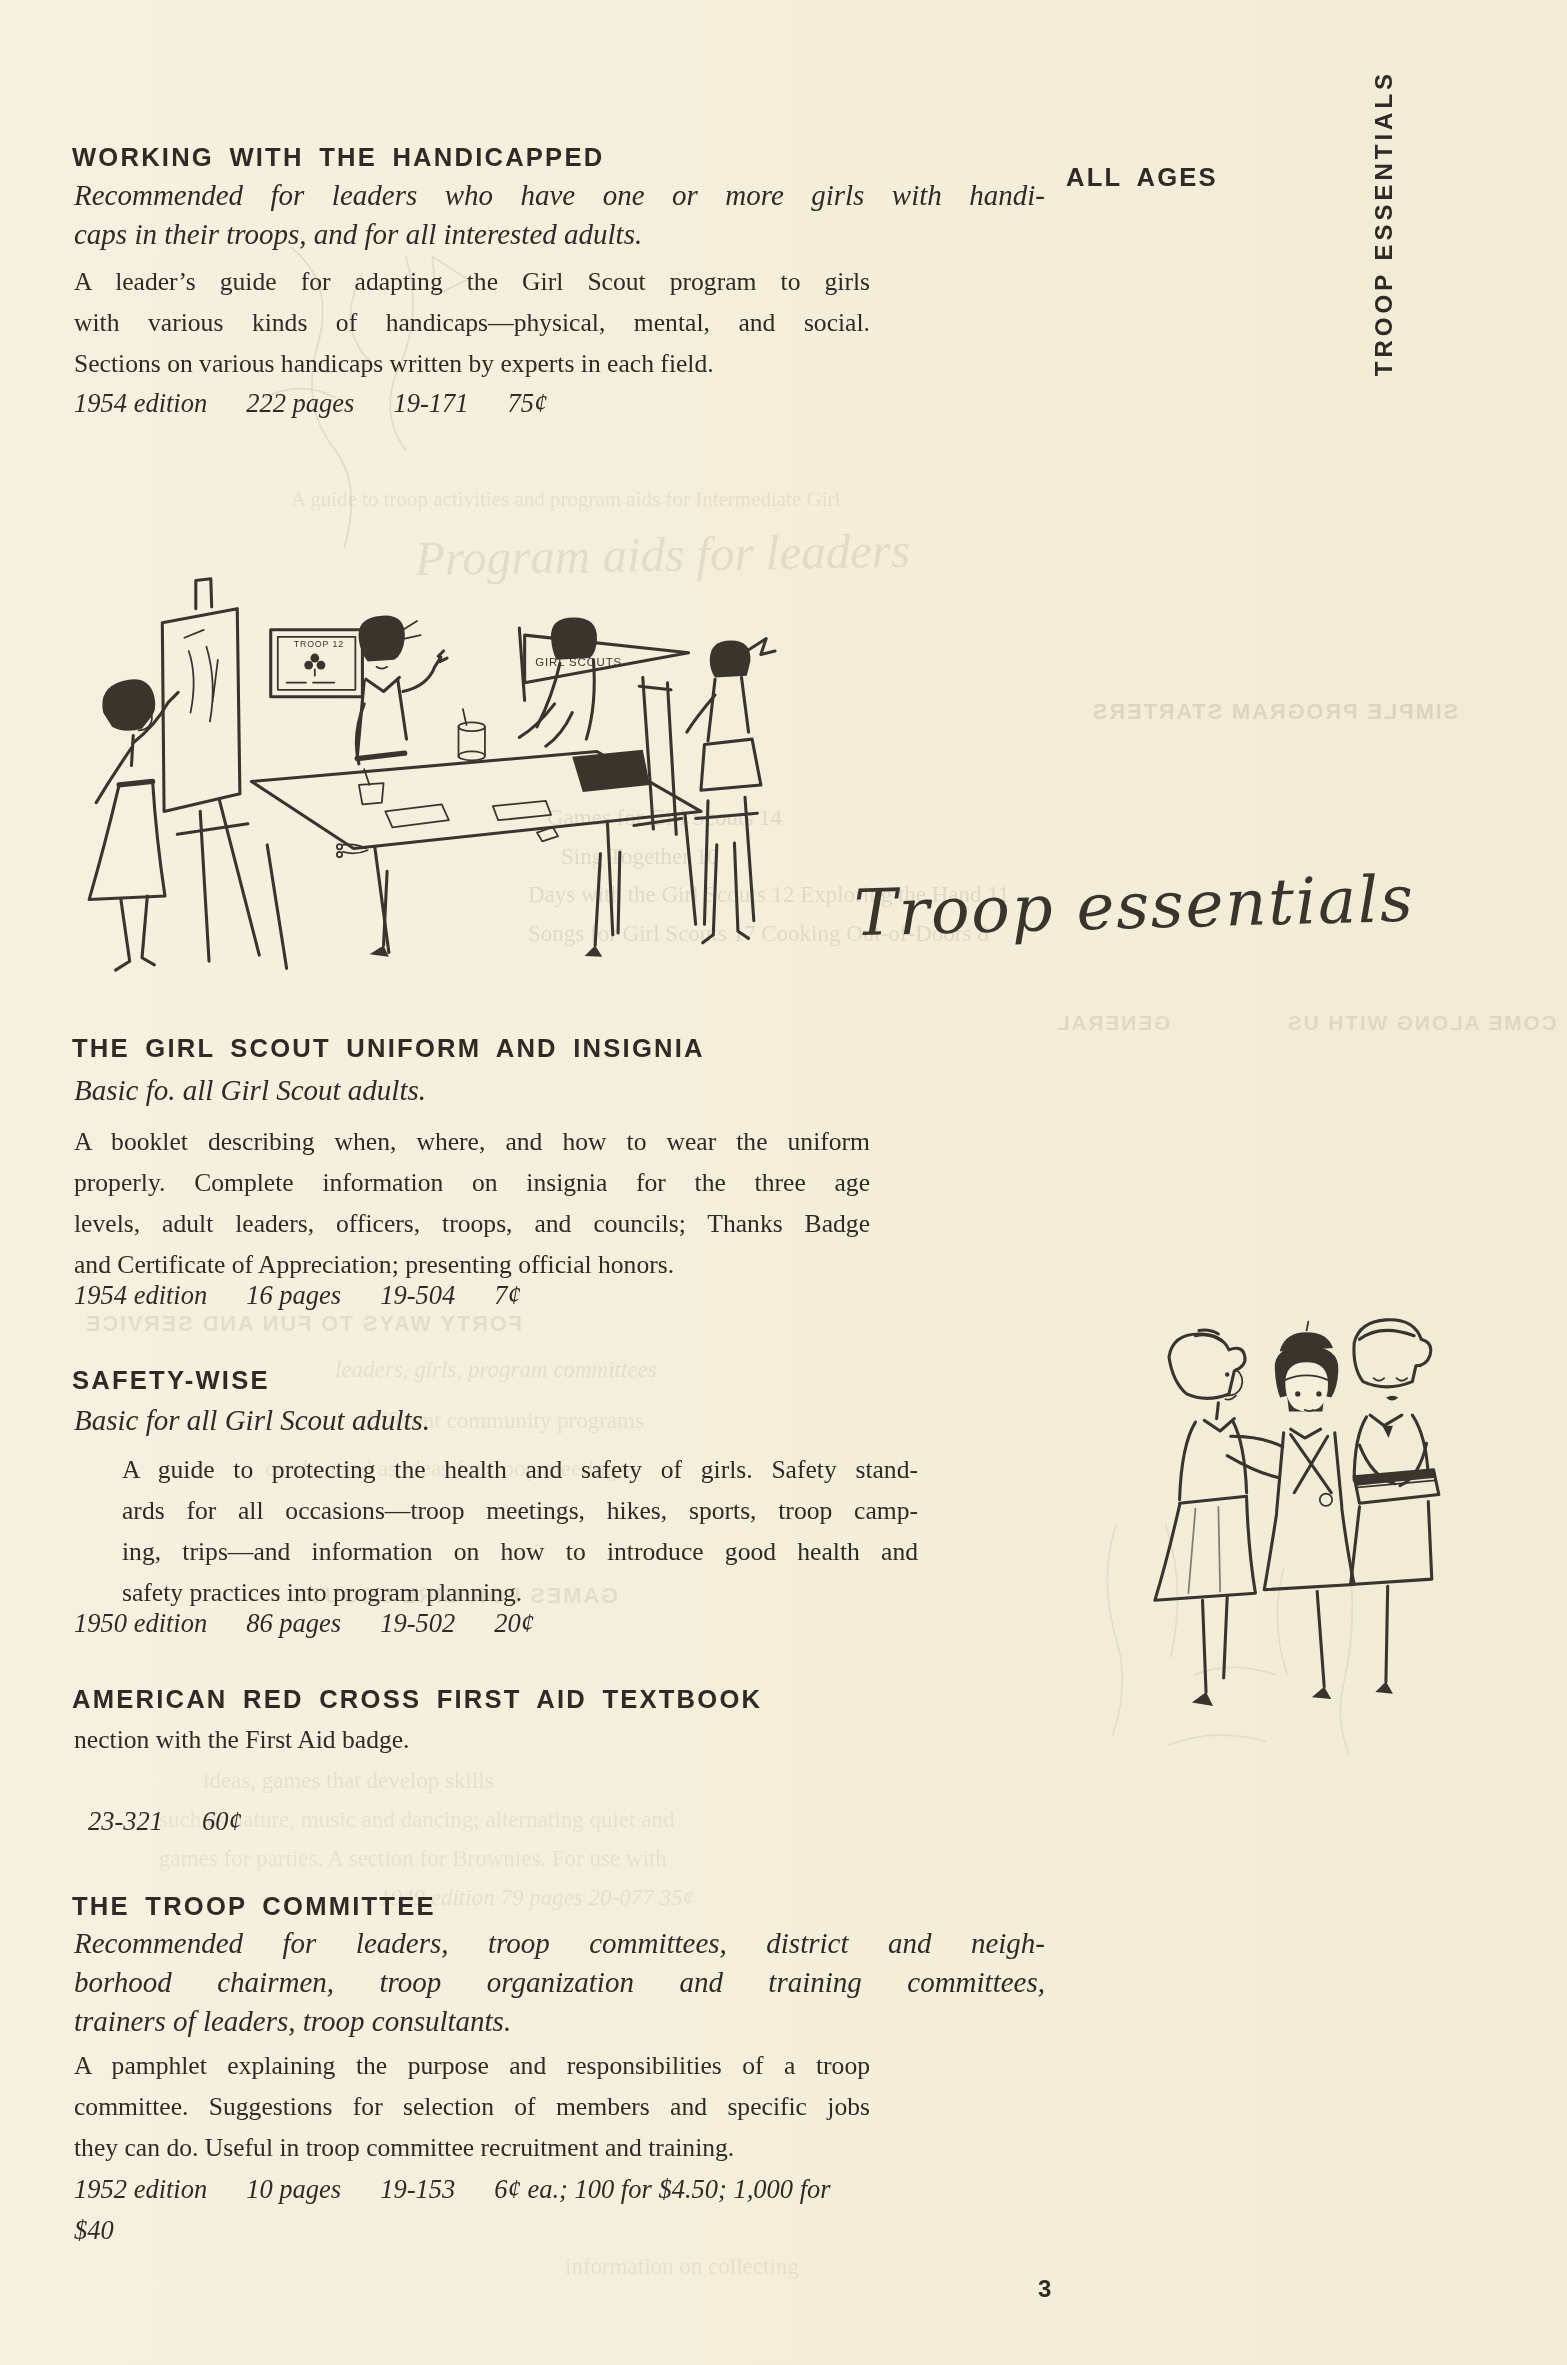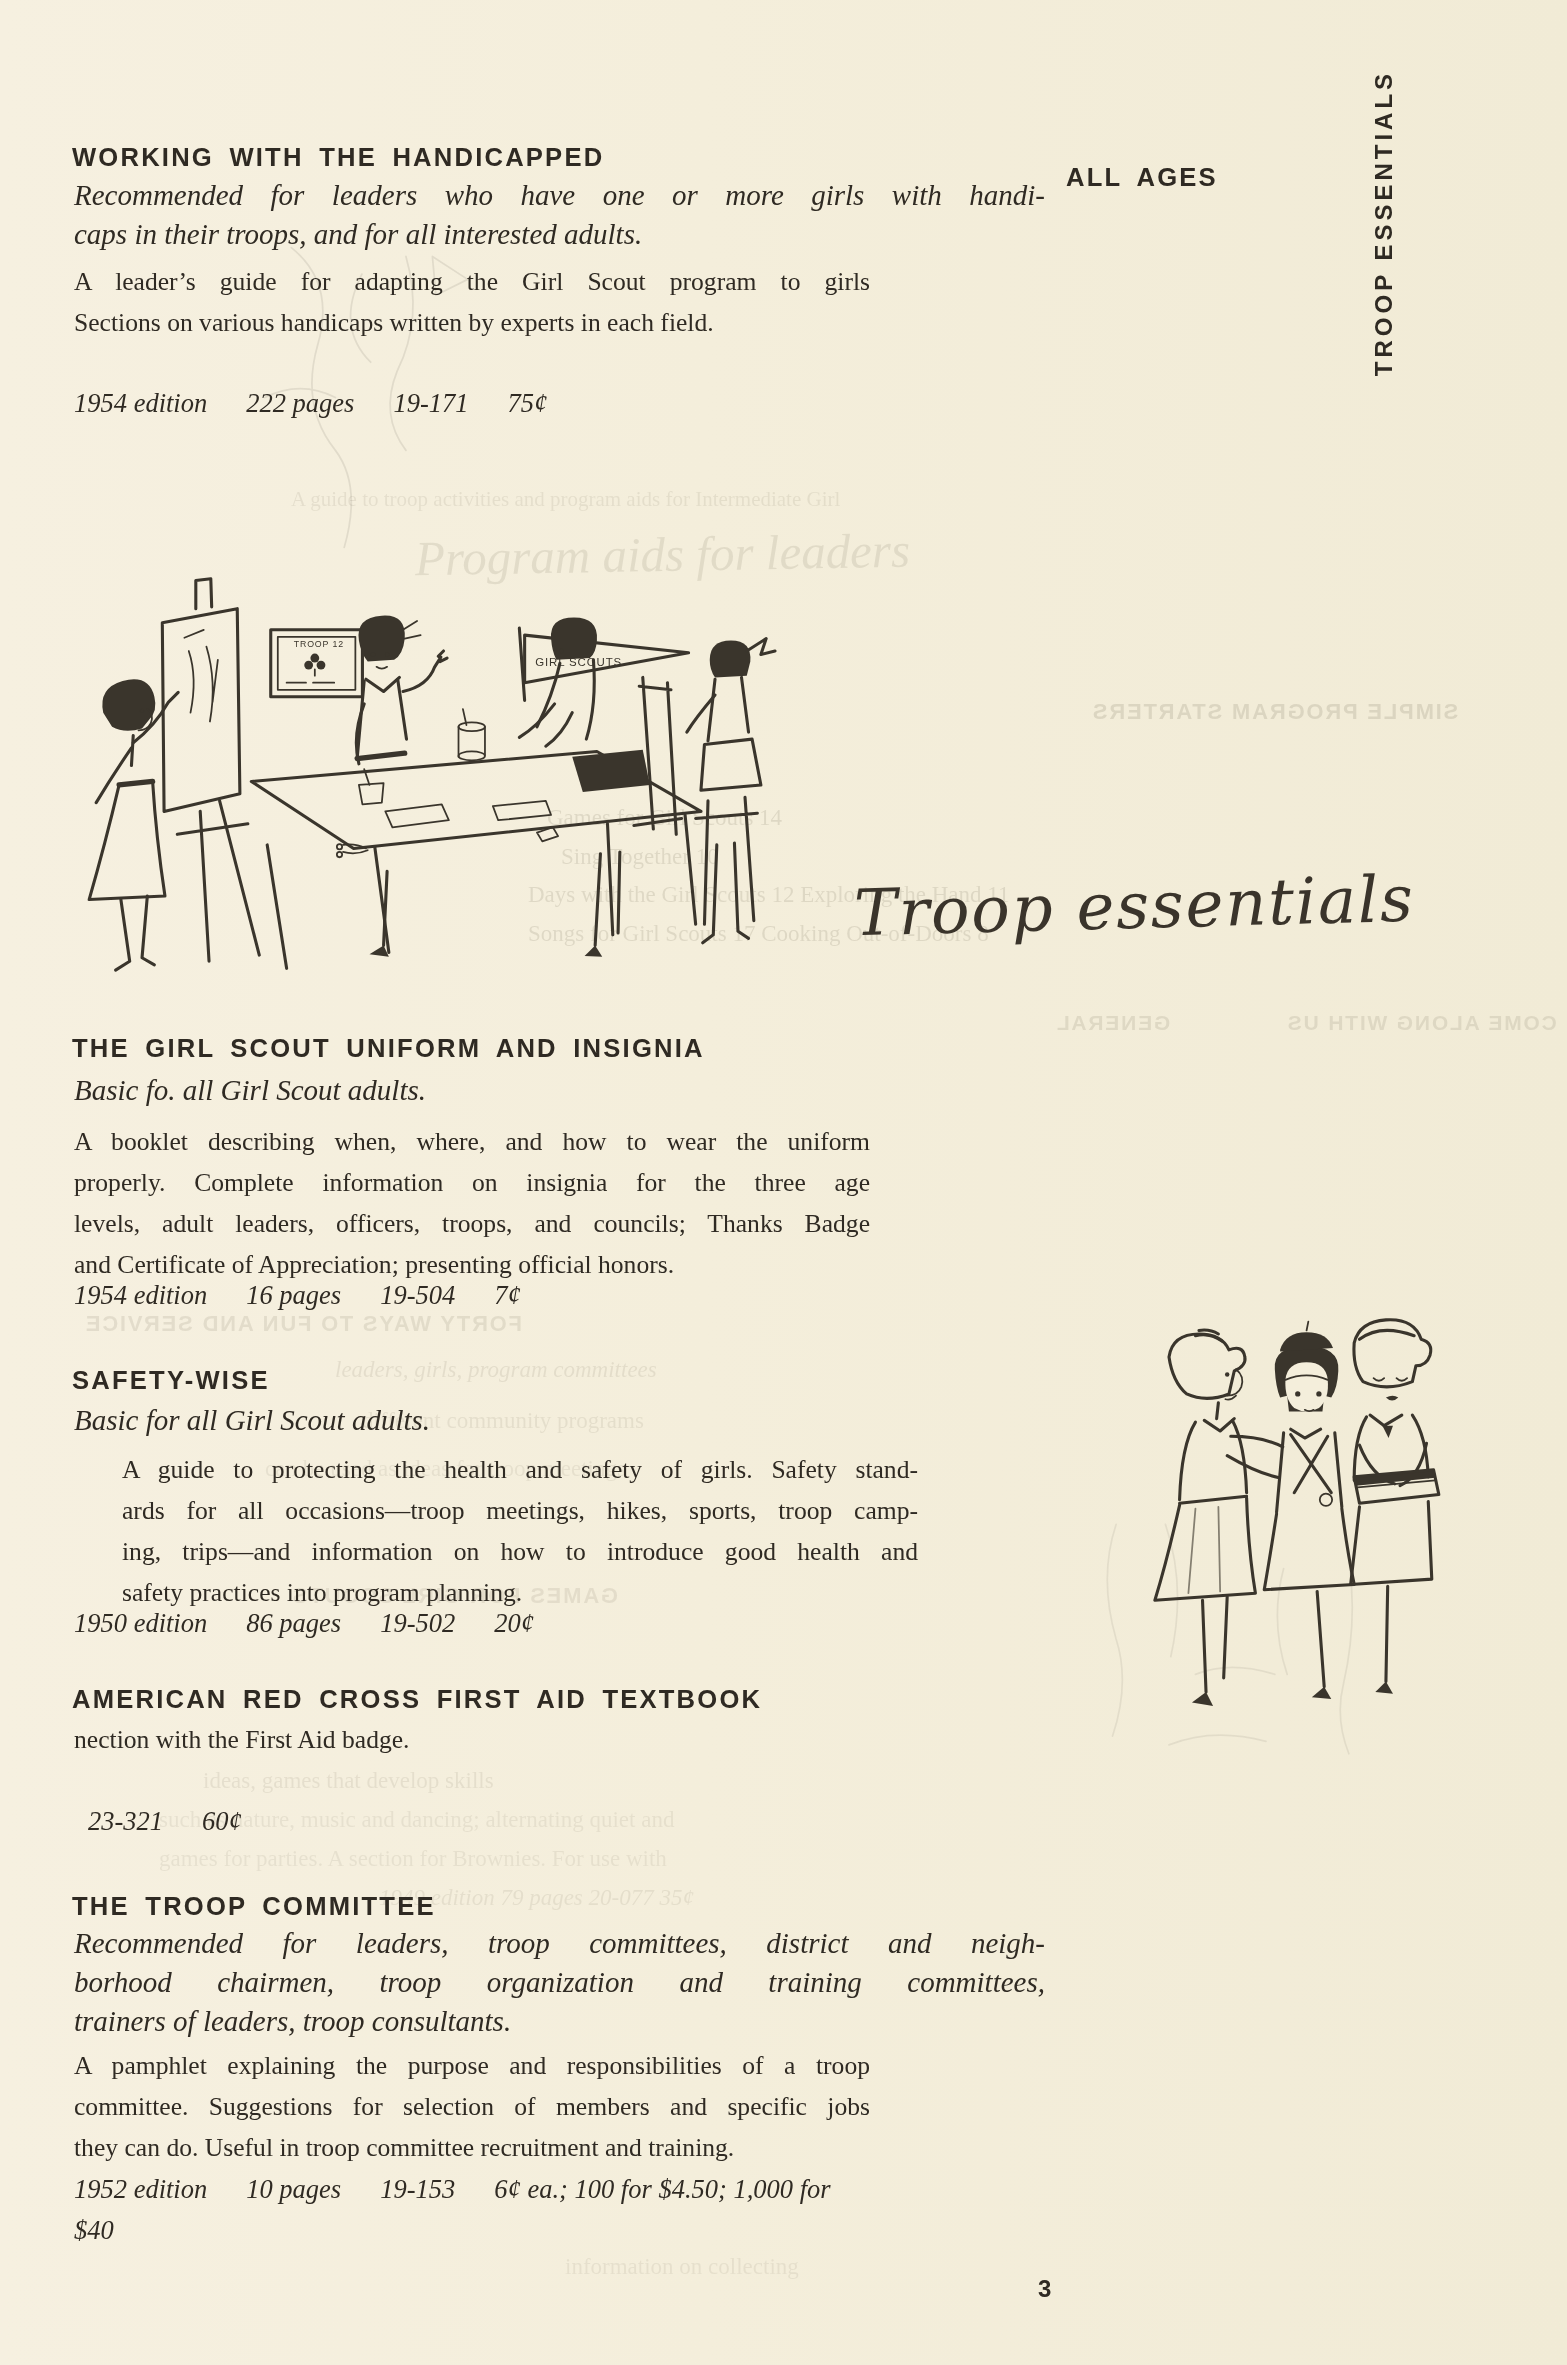--- a/index.html
+++ b/index.html
@@ -76,20 +76,21 @@
   <div class="abs head" style="left:72px;top:143px;">WORKING WITH THE HANDICAPPED</div>
   <div class="abs head" style="left:1066px;top:143px;margin-top:20px;">ALL AGES</div>
 
   <div class="abs aud" style="left:74px;top:176px;width:971px;">
     <div class="jl">Recommended for leaders who have one or more girls with handi-</div>
     <div>caps in their troops, and for all interested adults.</div>
   </div>
 
   <div class="abs bodytxt" style="left:74px;top:261px;width:796px;">
     <div class="jl">A leader’s guide for adapting the Girl Scout program to girls</div>
+    <div class="jl">with various kinds of handicaps—physical, mental, and social.</div>
     <div>Sections on various handicaps written by experts in each field.</div>
   </div>
 
   <div class="abs price" style="left:74px;top:386px;">
     <span class="pp">1954 edition</span><span class="pp">222 pages</span><span class="pp">19-171</span><span class="pp">75¢</span>
   </div>
 
   <div class="abs vtab" style="left:1226px;top:208px;width:318px;height:30px;">TROOP ESSENTIALS</div>
 
   <svg class="abs" style="left:78px;top:554px;" width="724" height="454" viewBox="0 0 820 515">

